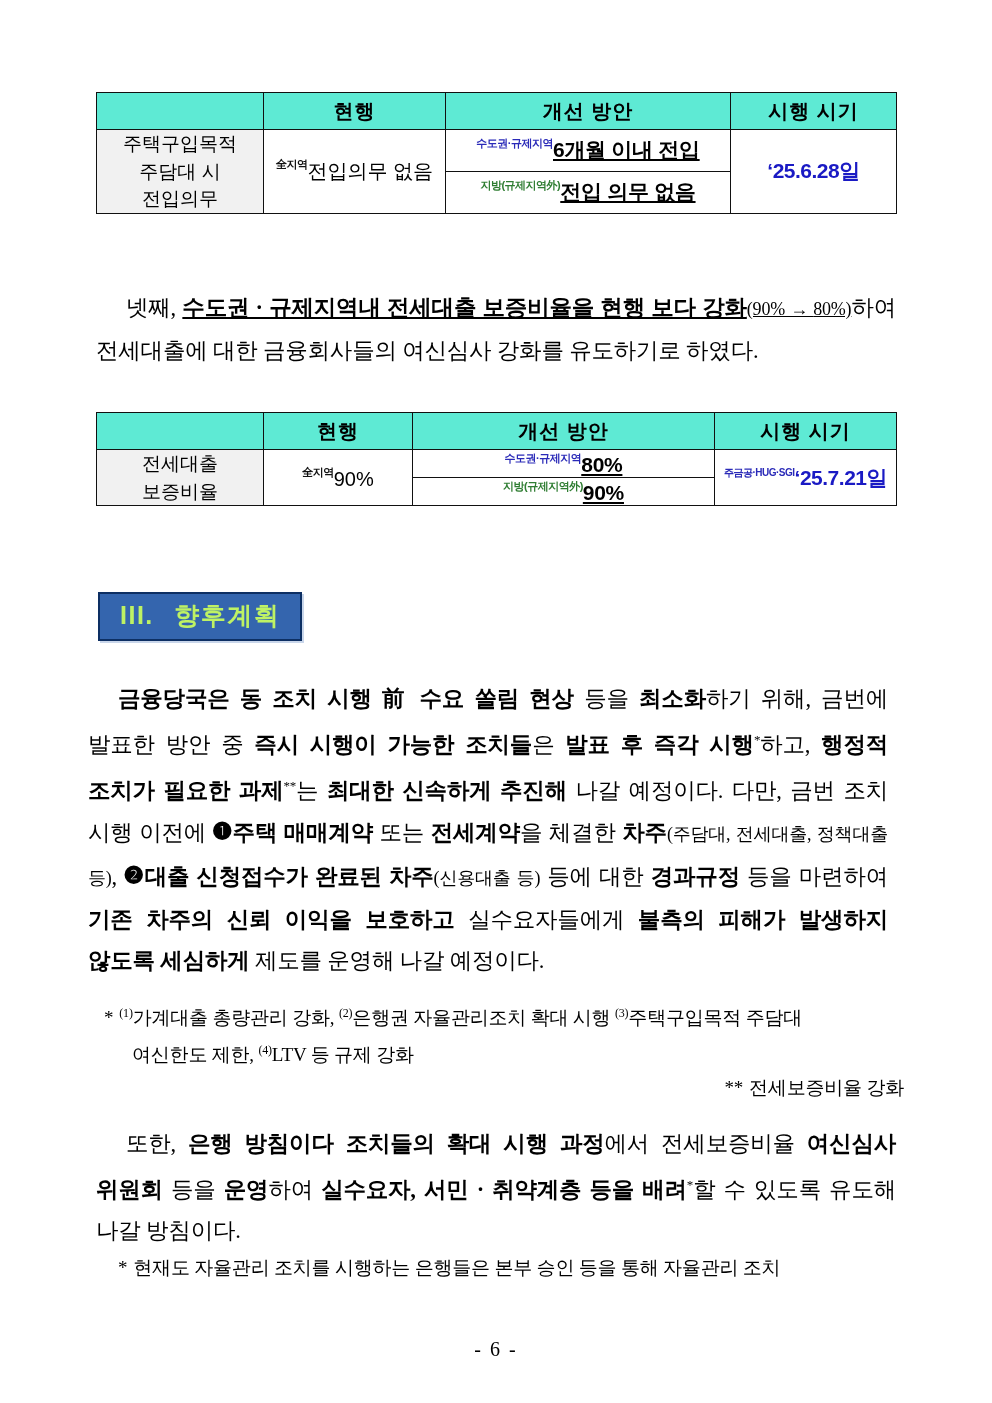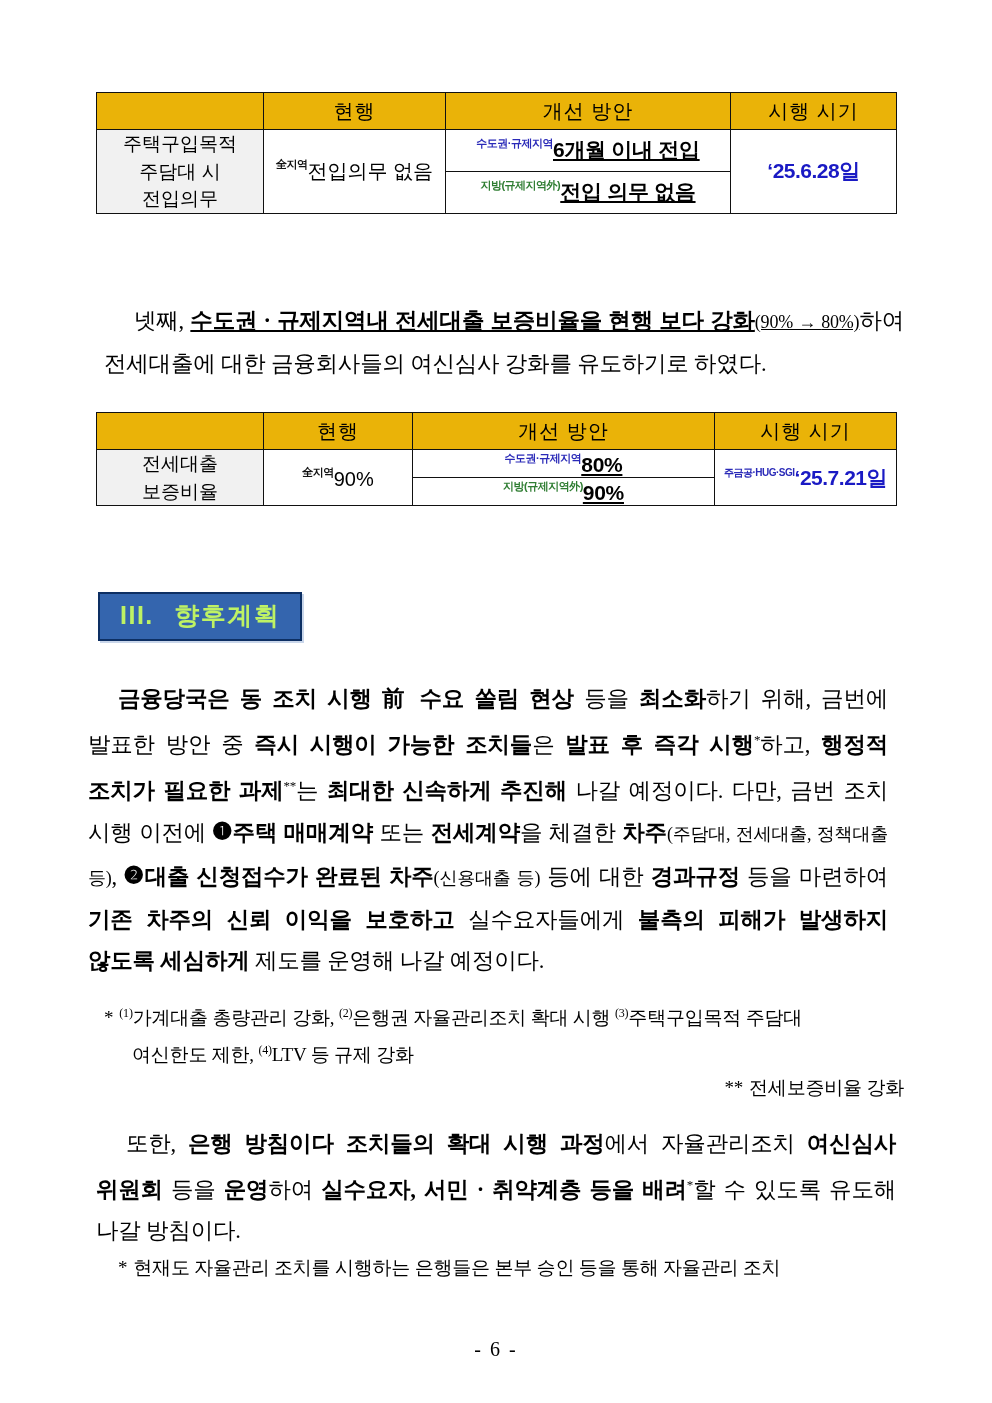--- a/index.html
+++ b/index.html
@@ -30,25 +30,25 @@
     font-family: "Liberation Sans", "DejaVu Sans", sans-serif;
   }
   .tbl td, .tbl th {
     border: 1px solid #111111;
     padding: 0;
     text-align: center;
     vertical-align: middle;
     font-weight: normal;
   }
   .tbl .hdr {
-    background: #eab308;
+    background: #5eead4;
     font-size: 20px;
     letter-spacing: 1px;
     height: 36px;
-    font-weight: 400;
+    font-weight: 700;
   }
   .tbl .rowhead {
     background: #f1f1f1;
     font-size: 19px;
     line-height: 1.45;
   }
   .tbl .plain {
     font-size: 20px;
   }
 
@@ -180,21 +180,21 @@
         </td>
       </tr>
       <tr>
         <td class="cellpad">
           <span class="sup sup-green">지방(규제지역外)</span><span class="strongline">전입 의무 없음</span>
         </td>
       </tr>
     </tbody>
   </table>
 
-  <div class="para" style="left:96px; top:300px; width:800px;margin-left:8px;">
+  <div class="para" style="left:96px; top:287px; width:800px;">
     <span class="ind"></span><span>넷째, </span><b><u>수도권 · 규제지역내 전세대출 보증비율을 현행 보다 강화</u></b><span class="small"><u>(90% → </u><u>80%)</u></span><span>하여 전세대출에 대한 금융회사들의 여신심사 강화를 유도하기로 하였다.</span>
   </div>
 
   <table class="tbl" style="left:96px; top:412px; width:800px;">
     <colgroup>
       <col style="width:167px">
       <col style="width:149px">
       <col style="width:302px">
       <col style="width:182px">
     </colgroup>
@@ -243,21 +243,21 @@
     <div>
       <span class="marker">*</span><sup>(1)</sup><span>가계대출 총량관리 강화, </span><sup>(2)</sup><span>은행권 자율관리조치 확대 시행 </span><sup>(3)</sup><span>주택구입목적 주담대</span>
       <span class="hang"><span>여신한도 제한, </span><sup>(4)</sup><span>LTV 등 규제 강화</span></span>
     </div>
     <div style="margin-left:-12px;text-align:right;">
       <span class="marker">**</span><span>전세보증비율 강화</span>
     </div>
   </div>
 
   <div class="para" style="left:96px; top:1123px; width:800px;">
-    <span class="ind"></span><span>또한, </span><b>은행 방침이다 조치들의 확대 시행 과정</b><span>에서 자율관리조치 </span><b>여신심사 위원회</b><span> 등을 </span><b>운영</b><span>하여 </span><b>실수요자, 서민 · 취약계층 등을 배려</b><sup class="ssup">*</sup><span>할 수 있도록 유도해 나갈 방침이다.</span>
+    <span class="ind"></span><span>또한, </span><b>은행 방침이다 조치들의 확대 시행 과정</b><span>에서 전세보증비율 </span><b>여신심사 위원회</b><span> 등을 </span><b>운영</b><span>하여 </span><b>실수요자, 서민 · 취약계층 등을 배려</b><sup class="ssup">*</sup><span>할 수 있도록 유도해 나갈 방침이다.</span>
   </div>
 
   <div class="note" style="left:118px; top:1252px; width:790px;">
     <div>
       <span class="marker">*</span><span>현재도 자율관리 조치를 시행하는 은행들은 본부 승인 등을 통해 자율관리 조치</span>
     </div>
   </div>
 
   <div class="pagenum" style="left:0; top:1338px;">- 6 -</div>
 

